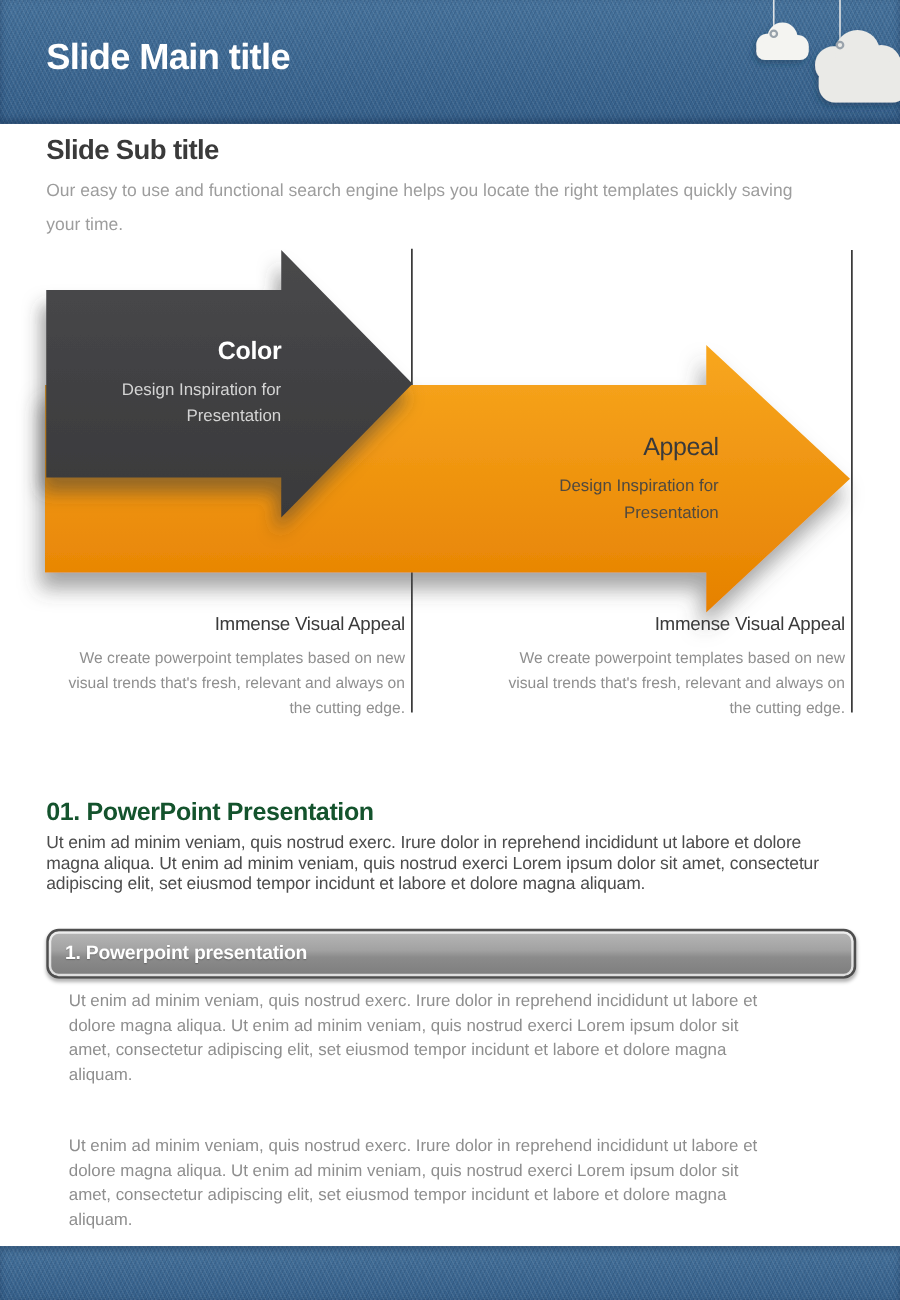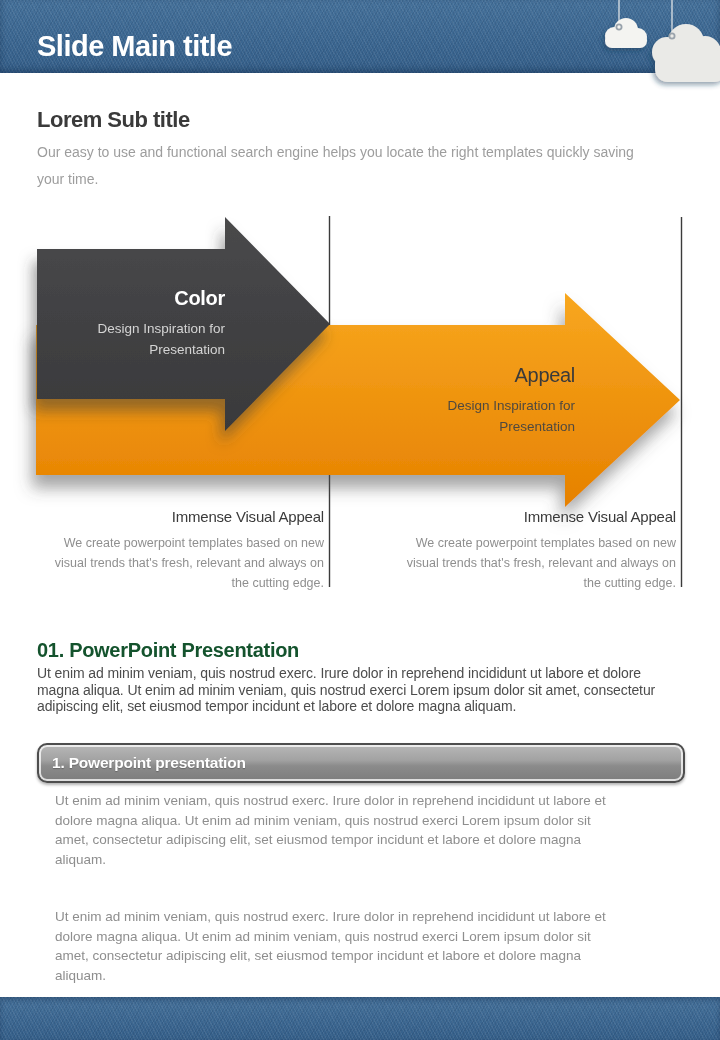--- a/index.html
+++ b/index.html
@@ -8,29 +8,29 @@
     font-family:"Liberation Sans","DejaVu Sans",sans-serif;
   }
   
   .denim{
     background-color:#3d6890;
     background-image:
       repeating-linear-gradient(63deg, rgba(255,255,255,.07) 0 1px, rgba(0,0,0,0) 1px 3px),
       repeating-linear-gradient(-63deg, rgba(15,35,65,.12) 0 1px, rgba(0,0,0,0) 1px 3px),
       linear-gradient(180deg,#45719a 0%, #3b6690 60%, #355f89 100%);
   }
-  .header{position:absolute;top:0;left:0;width:720px;height:73px;box-shadow:inset 0 -3px 6px rgba(10,30,60,.35);}
+  .header{position:absolute;top:0;left:0;width:720px;height:99px;box-shadow:inset 0 -3px 6px rgba(10,30,60,.35);}
   .footer{position:absolute;top:997px;left:0;width:720px;height:43px;box-shadow:inset 0 3px 5px rgba(10,30,60,.3);}
   .main-title{position:absolute;top:30px;left:37px;font-size:29px;font-weight:bold;color:#ffffff;letter-spacing:-.5px;}
   .clouds{position:absolute;top:0;right:0;}
   
   .sub-title{position:absolute;top:107px;left:37px;font-size:22px;font-weight:bold;color:#3a3a3a;letter-spacing:-.5px;}
   .description{position:absolute;top:139px;left:37px;width:650px;font-size:14px;line-height:27px;color:#9d9d9d;white-space:pre-line;}
   
-  .diagram{position:absolute;top:202px;left:0;width:720px;height:400px;}
+  .diagram{position:absolute;top:185px;left:0;width:720px;height:400px;}
   .diagram svg{position:absolute;top:0;left:0;}
   .arrow-text{position:absolute;text-align:right;}
   .color-title{right:495px;top:85px;font-size:20px;font-weight:bold;color:#ffffff;letter-spacing:-.3px;}
   .color-sub{right:495px;top:116px;font-size:13.5px;line-height:21px;color:#d4d4d4;white-space:pre-line;}
   .appeal-title{right:145px;top:162px;font-size:20px;font-weight:normal;color:#3a3a3a;letter-spacing:-.3px;}
   .appeal-sub{right:145px;top:193px;font-size:13.5px;line-height:21px;color:#50493f;white-space:pre-line;}
   .callout{position:absolute;top:306px;width:300px;text-align:right;}
   .callout-left{right:396px;}
   .callout-right{right:44px;}
   .callout .c-title{font-size:15px;font-weight:normal;color:#3a3a3a;letter-spacing:-.2px;margin-bottom:8px;}
@@ -81,21 +81,21 @@
         <circle cx="72" cy="52" r="15"></circle>
           <circle cx="91" cy="42" r="18"></circle>
           <circle cx="110" cy="52" r="16"></circle>
           <circle cx="126" cy="60" r="14"></circle>
         <rect x="60" y="50" width="72" height="32" rx="13"></rect>
       </g>
       <circle cx="77" cy="36" r="2.6" fill="none" stroke="#9aa3ac" stroke-width="1.8"></circle>
     </svg>
   </div>
 
-  <div class="sub-title">Lorem Sub title</div>
+  <div class="sub-title">Slide Sub title</div>
   <div class="description">Our easy to use and functional search engine helps you locate the right templates quickly saving
 your time.</div>
 
   <div class="diagram">
     <svg width="720" height="400" viewBox="0 0 720 400">
       <defs>
         <linearGradient id="gradOrange" x1="0" y1="91" x2="0" y2="305" gradientUnits="userSpaceOnUse">
           <stop offset="0" stop-color="#F8A71F"></stop>
             <stop offset="1" stop-color="#E68100"></stop>
         </linearGradient>

